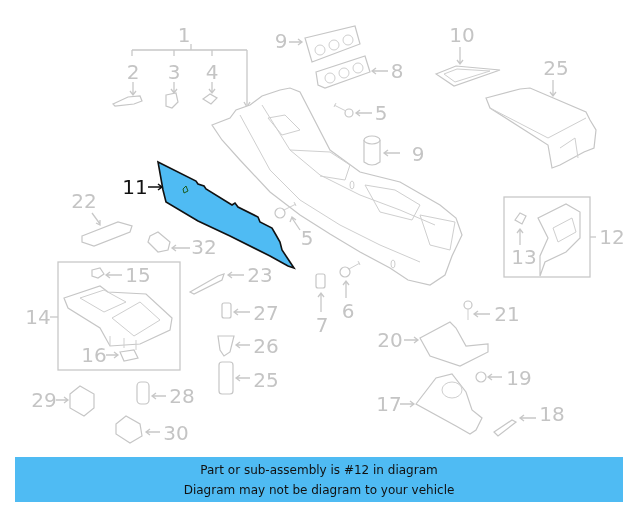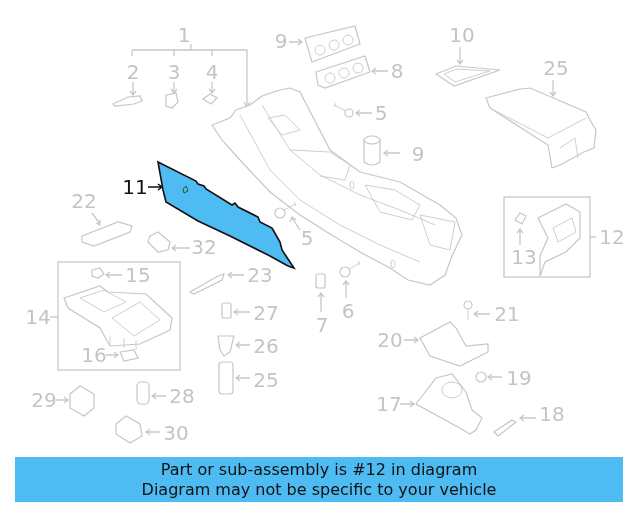--- a/index.html
+++ b/index.html
@@ -8,21 +8,21 @@
   .lbl { font-family: "DejaVu Sans", sans-serif; font-size: 20px; fill: #c4c4c4; }
   .lbl-hl { fill: #111111; }
   .ln { stroke: #c8c8c8; stroke-width: 1.3; fill: none; }
   .part { stroke: #c6c6c6; stroke-width: 1.2; fill: #ffffff; }
   .part-thin { stroke: #cfcfcf; stroke-width: 1; fill: none; }
   .box { stroke: #c8c8c8; stroke-width: 1.3; fill: none; }
   .hl { fill: #4fbbf3; stroke: #111; stroke-width: 1.6; }
   .banner {
     position: absolute; left: 15px; top: 457px; width: 608px; height: 45px;
     background: #4fbbf3; color: #111; text-align: center;
-    font-family: "DejaVu Sans", sans-serif; font-size: 16px; line-height: 20px;
+    font-family: "DejaVu Sans", sans-serif; font-size: 12px; line-height: 20px;
     padding-top: 3px; box-sizing: border-box;
   }
   .banner div { white-space: nowrap; }
 </style>
 </head>
 <body>
 
 <svg id="diagram" viewBox="0 0 640 512" xmlns="http://www.w3.org/2000/svg">
 
   <g>
@@ -215,14 +215,14 @@
     <ellipse class="part-thin" cx="452" cy="390" rx="10" ry="8"></ellipse>
   </g>
 
   <text class="lbl" x="552" y="421" text-anchor="middle">18</text>
   <path class="ln" d="M536,418 H520 M524,415 l-4,3 l4,3"></path>
   <path class="part" d="M494,432 L512,420 L516,422 L498,436 Z"></path>
 </svg>
 
 <div class="banner">
   <div>Part or sub-assembly is #12 in diagram</div>
-  <div>Diagram may not be specific to your vehicle</div>
+  <div>Diagram may not be diagram to your vehicle</div>
 </div>
 
 </body></html>

